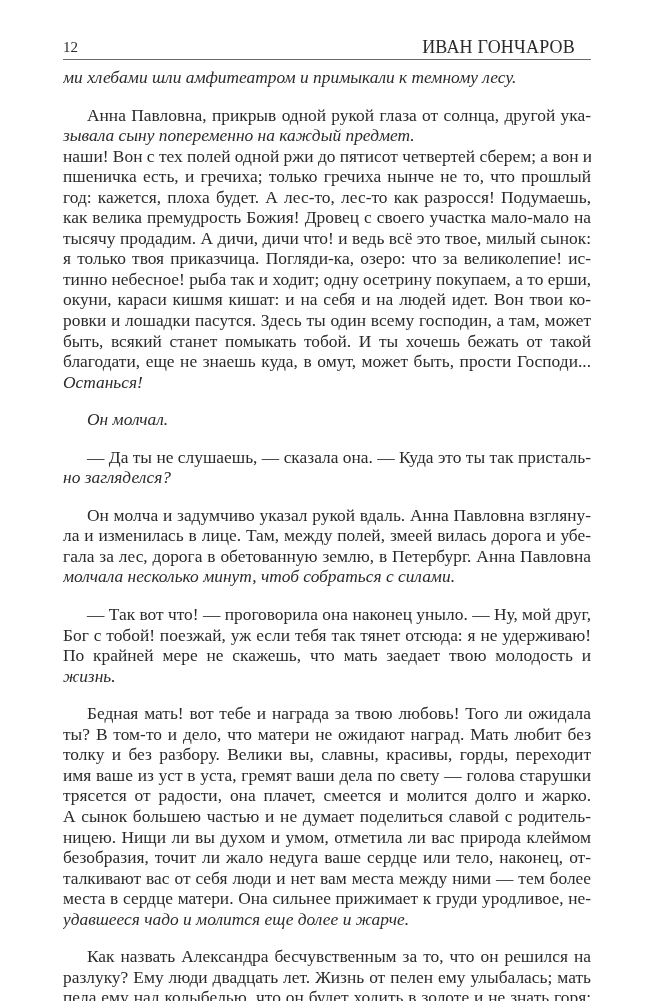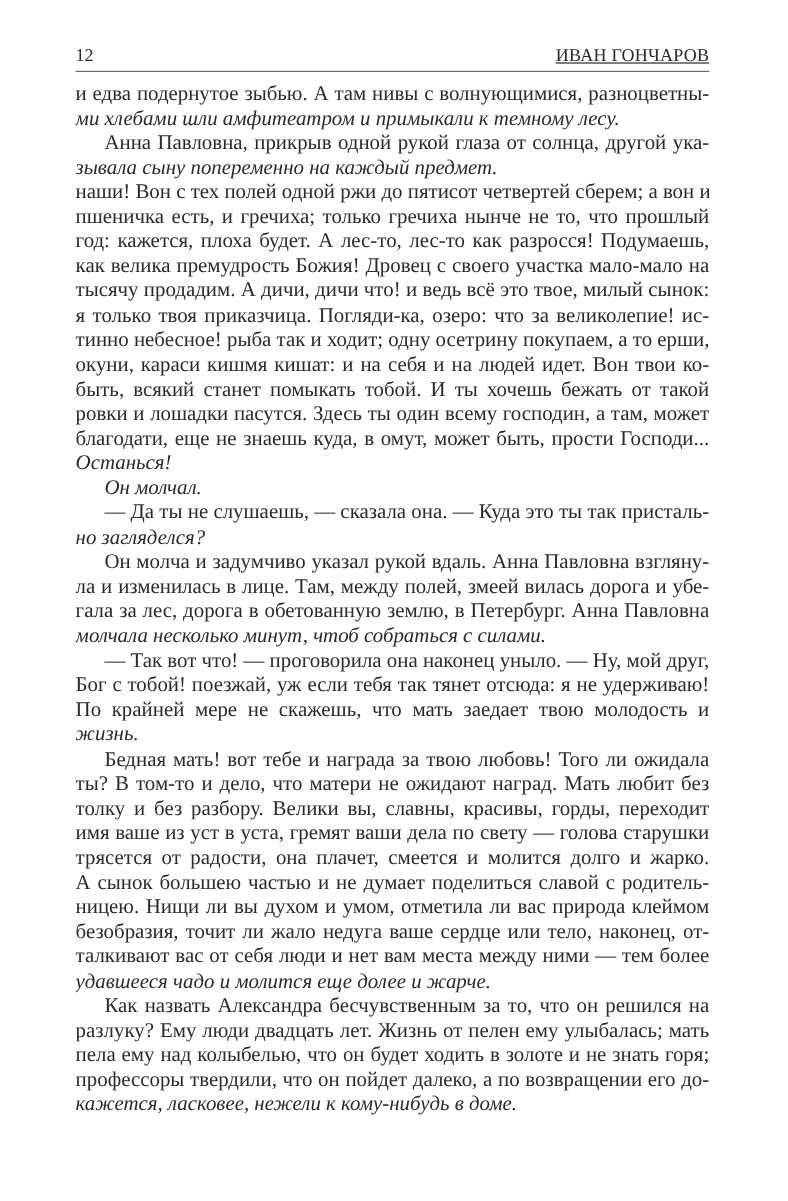--- a/index.html
+++ b/index.html
@@ -25,26 +25,25 @@
   .page-number {
     position: absolute;
     left: 0;
     top: 0;
     font-size: 15px;
     line-height: 18px;
     text-align: center;
   }
   .running-title {
     position: absolute;
-    right: 0;
+    right: 16px;
     top: 0;
-    font-size: 15px;
+    font-size: 18px;
     line-height: 18px;
     letter-spacing: 0.2px;
-    text-decoration: underline;
   }
   .header-rule {
     position: absolute;
     left: 63px;
     top: 59px;
     width: 528px;
     height: 0;
     border-top: 1.5px solid #6a6a6a;
   }
   .body-text {
@@ -58,50 +57,50 @@
     height: 20.55px;
     line-height: 20.55px;
     font-size: 17.4px;
     white-space: nowrap;
     text-align: justify;
     text-align-last: justify;
     overflow: hidden;
   }
   .line.indent {
     padding-left: 24px;
+    margin-top: 17px;
   }
   .line.last {
     text-align-last: left;
     font-style: italic;
   }
 </style>
 </head>
 <body>
 
 <div class="page-header">
   <span class="page-number">12</span>
   <span class="running-title">ИВАН ГОНЧАРОВ</span>
 </div>
 <div class="header-rule"></div>
 
 <div class="body-text" id="body-text">
-    <span class="line">и едва подернутое зыбью. А там нивы с волнующимися, разноцветны-</span>
     <span class="line last">ми хлебами шли амфитеатром и примыкали к темному лесу.</span>
     <span class="line indent">Анна Павловна, прикрыв одной рукой глаза от солнца, другой ука-</span>
     <span class="line last">зывала сыну попеременно на каждый предмет.</span>
     <span class="line">наши! Вон с тех полей одной ржи до пятисот четвертей сберем; а вон и</span>
     <span class="line">пшеничка есть, и гречиха; только гречиха нынче не то, что прошлый</span>
     <span class="line">год: кажется, плоха будет. А лес-то, лес-то как разросся! Подумаешь,</span>
     <span class="line">как велика премудрость Божия! Дровец с своего участка мало-мало на</span>
     <span class="line">тысячу продадим. А дичи, дичи что! и ведь всё это твое, милый сынок:</span>
     <span class="line">я только твоя приказчица. Погляди-ка, озеро: что за великолепие! ис-</span>
     <span class="line">тинно небесное! рыба так и ходит; одну осетрину покупаем, а то ерши,</span>
     <span class="line">окуни, караси кишмя кишат: и на себя и на людей идет. Вон твои ко-</span>
+    <span class="line">ровки и лошадки пасутся. Здесь ты один всему господин, а там, может</span>
     <span class="line">быть, всякий станет помыкать тобой. И ты хочешь бежать от такой</span>
-    <span class="line">ровки и лошадки пасутся. Здесь ты один всему господин, а там, может</span>
     <span class="line">благодати, еще не знаешь куда, в омут, может быть, прости Господи...</span>
     <span class="line last">Останься!</span>
     <span class="line indent last">Он молчал.</span>
     <span class="line indent">— Да ты не слушаешь, — сказала она. — Куда это ты так присталь-</span>
     <span class="line last">но загляделся?</span>
     <span class="line indent">Он молча и задумчиво указал рукой вдаль. Анна Павловна взгляну-</span>
     <span class="line">ла и изменилась в лице. Там, между полей, змеей вилась дорога и убе-</span>
     <span class="line">гала за лес, дорога в обетованную землю, в Петербург. Анна Павловна</span>
     <span class="line last">молчала несколько минут, чтоб собраться с силами.</span>
     <span class="line indent">— Так вот что! — проговорила она наконец уныло. — Ну, мой друг,</span>
@@ -110,19 +109,20 @@
     <span class="line last">жизнь.</span>
     <span class="line indent">Бедная мать! вот тебе и награда за твою любовь! Того ли ожидала</span>
     <span class="line">ты? В том-то и дело, что матери не ожидают наград. Мать любит без</span>
     <span class="line">толку и без разбору. Велики вы, славны, красивы, горды, переходит</span>
     <span class="line">имя ваше из уст в уста, гремят ваши дела по свету — голова старушки</span>
     <span class="line">трясется от радости, она плачет, смеется и молится долго и жарко.</span>
     <span class="line">А сынок большею частью и не думает поделиться славой с родитель-</span>
     <span class="line">ницею. Нищи ли вы духом и умом, отметила ли вас природа клеймом</span>
     <span class="line">безобразия, точит ли жало недуга ваше сердце или тело, наконец, от-</span>
     <span class="line">талкивают вас от себя люди и нет вам места между ними — тем более</span>
+    <span class="line">места в сердце матери. Она сильнее прижимает к груди уродливое, не-</span>
     <span class="line last">удавшееся чадо и молится еще долее и жарче.</span>
     <span class="line indent">Как назвать Александра бесчувственным за то, что он решился на</span>
     <span class="line">разлуку? Ему люди двадцать лет. Жизнь от пелен ему улыбалась; мать</span>
     <span class="line">пела ему над колыбелью, что он будет ходить в золоте и не знать горя;</span>
     <span class="line">профессоры твердили, что он пойдет далеко, а по возвращении его до-</span>
     <span class="line last">кажется, ласковее, нежели к кому-нибудь в доме.</span>
   </div>
 
 </body></html>

